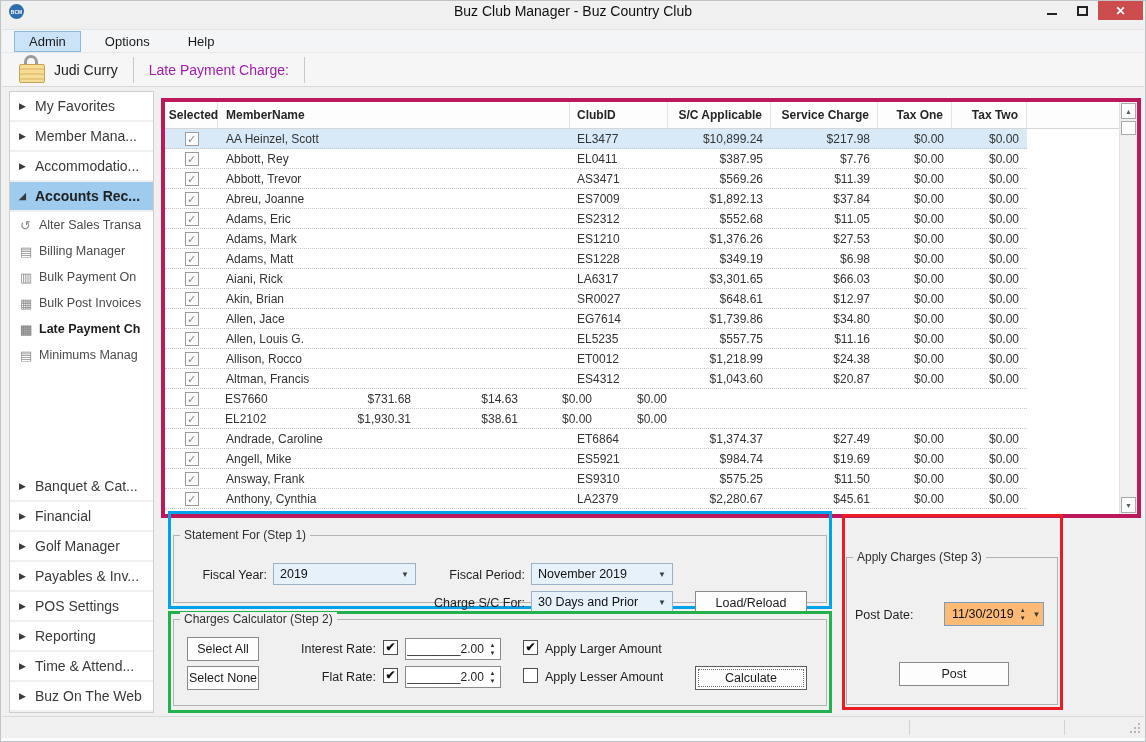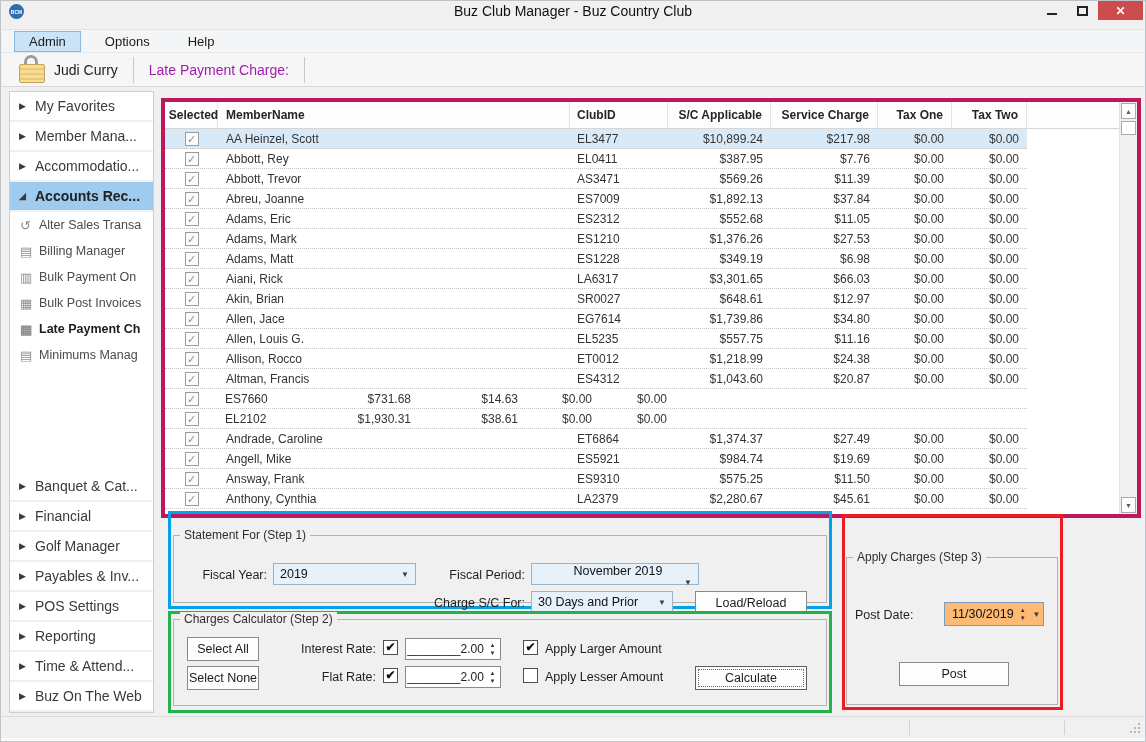--- a/index.html
+++ b/index.html
@@ -471,21 +471,21 @@
 
 <div class="annot" id="annot1" style="left: 167px; top: 510px; width: 664px; height: 98px; border-color: rgb(0, 162, 232);">
   <div class="groupbox" style="left:2px; top:5px; right:2px; bottom:3px;margin-top:16px;">
     <div class="gb-legend">Statement For (Step 1)</div>
     <div class="fld-label" style="left:20px; top:32px; width:73px;">Fiscal Year:</div>
     <div class="dropdown" style="left:99px; top:27px; width:143px;">
       <span>2019</span>
       <span class="dd-arrow">▼</span>
     </div>
     <div class="fld-label" style="left:265px; top:32px; width:86px;">Fiscal Period:</div>
-    <div class="dropdown" style="left:357px; top:27px; width:168px;flex-direction:column;">
+    <div class="dropdown" style="left:357px; top:27px; width:142px;">
       <span>November 2019</span>
       <span class="dd-arrow">▼</span>
     </div>
     <div class="fld-label" style="left:255px; top:60px; width:96px;">Charge S/C For:</div>
     <div class="dropdown" style="left:357px; top:55px; width:142px;">
       <span>30 Days and Prior</span>
       <span class="dd-arrow">▼</span>
     </div>
     <div class="btn" style="left:521px; top:55px; width:112px; height:23px;">Load/Reload</div>
   </div>

